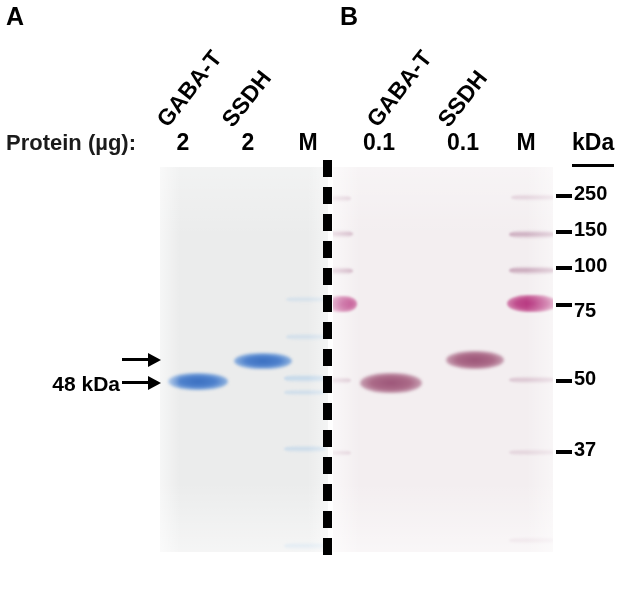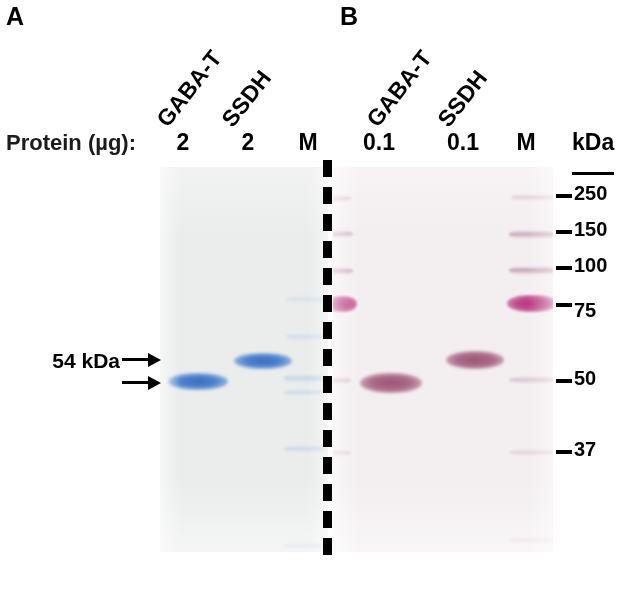--- a/index.html
+++ b/index.html
@@ -51,21 +51,21 @@
     color: #000;
     text-align: center;
     white-space: nowrap;
   }
   .kda-header {
     font-weight: bold;
     font-size: 23px;
     color: #000;
     white-space: nowrap;
     border-bottom: 3px solid #000;
-    padding-bottom: 16px;
+    padding-bottom: 8px;
   }
 
   
   .gel {
     background: #ebecec;
     overflow: hidden;
   }
   .blot {
     background: #f3eef0;
     overflow: hidden;
@@ -229,24 +229,24 @@
     <div class="marker-his" style="left:176px; top:63px; width:46px; height:9px; opacity:.75;"></div>
     <div class="marker-his" style="left:176px; top:99px; width:46px; height:9px; opacity:.8;"></div>
     <div class="marker-his-strong" style="left:174px; top:128px; width:50px; height:17px;"></div>
     <div class="marker-his" style="left:176px; top:209px; width:46px; height:8px; opacity:.45;"></div>
     <div class="marker-his" style="left:176px; top:282px; width:46px; height:7px; opacity:.3;"></div>
     <div class="marker-his" style="left:176px; top:370px; width:46px; height:7px; opacity:.25;"></div>
 
     <div class="gel-shade"></div>
   </div>
 
-  <div class="abs mw-note" style="left:16px; top:349px; width:104px;">54 kDa</div>
   <div class="arrow-line" style="left:122px; top:358px; width:34px;"></div>
   <div class="arrow-head" style="left:148px; top:353px;"></div>
 
+  <div class="abs mw-note" style="left:16px; top:372px; width:104px;">48 kDa</div>
   <div class="arrow-line" style="left:122px; top:381px; width:34px;"></div>
   <div class="arrow-head" style="left:148px; top:376px;"></div>
 
   <div class="tick" style="left:556px; top:194px;"></div>
   <div class="tick-label" style="left:574px; top:183px;">250</div>
 
   <div class="tick" style="left:556px; top:230px;"></div>
   <div class="tick-label" style="left:574px; top:219px;">150</div>
 
   <div class="tick" style="left:556px; top:266px;"></div>

